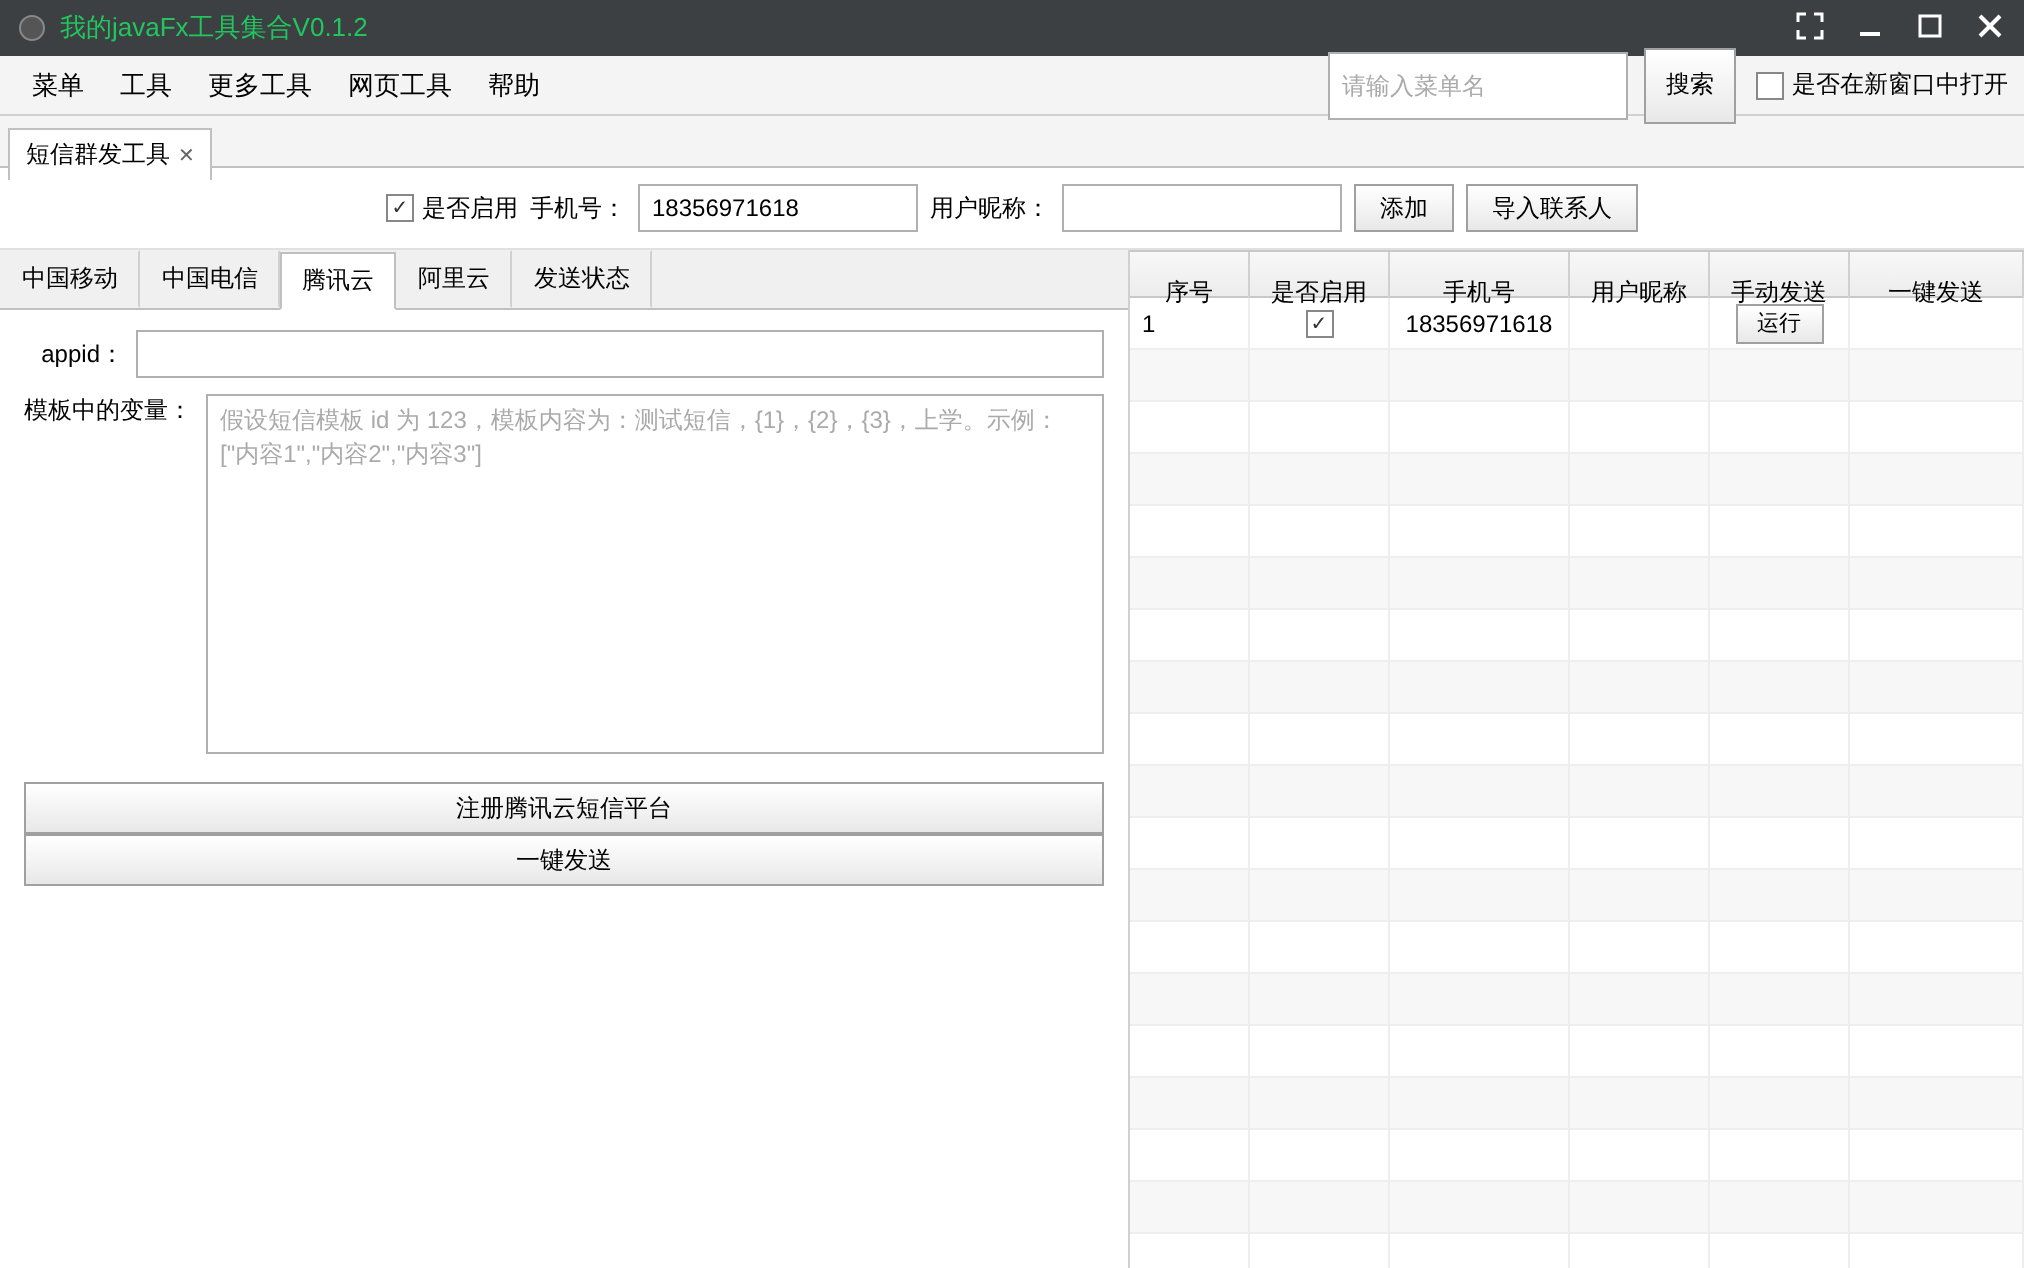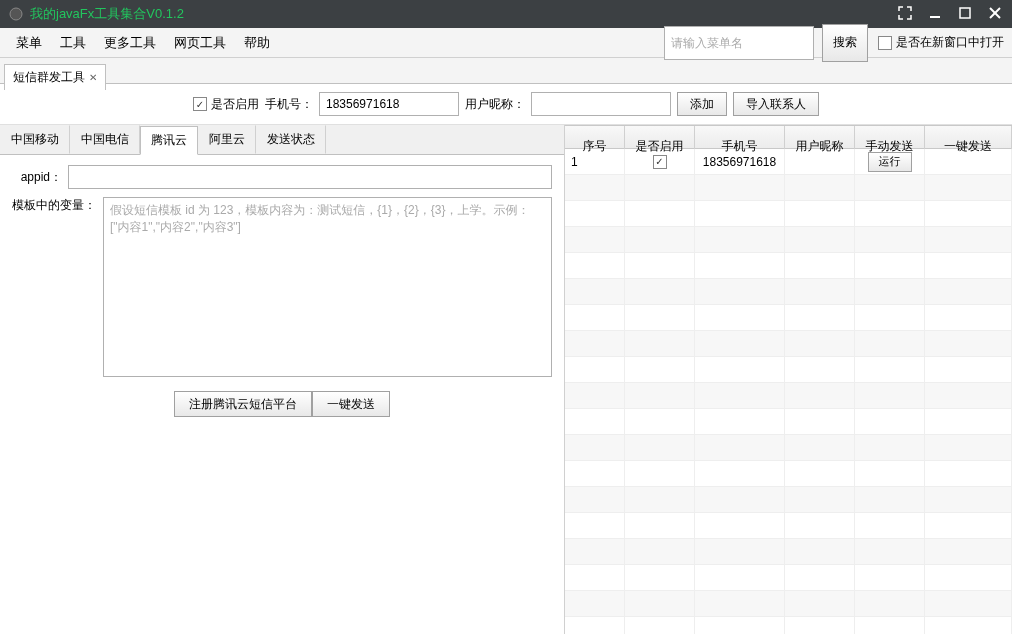--- a/index.html
+++ b/index.html
@@ -40,21 +40,21 @@
     .ptab.active { background: #fff; border: 1px solid #c0c0c0; border-bottom: 1px solid #fff; position: relative; top: 1px; }
     .ptab:not(.active) { border-right: 1px solid #d0d0d0; }
     
     .formarea { padding: 10px 12px; display: flex; flex-direction: column; gap: 8px; font-size: 12px; justify-content: flex-end; }
     .frow { display: flex; align-items: center; gap: 6px; }
     .frow label { min-width: 50px; text-align: right; }
     .frow input[type=text] { flex: 1; height: 24px; border: 1px solid #b0b0b0; padding: 2px 6px; font-size: 12px; }
     .frow-lbl-wide { min-width: 85px; }
     .textarea { flex: 1; border: 1px solid #b0b0b0; padding: 4px 6px; font-size: 12px; color: #999; font-family: inherit; resize: none; min-height: 180px; }
     .tarow { display: flex; gap: 6px; align-items: flex-start; }
-    .btnrow { display: flex; justify-content: center; gap: 0; padding: 6px 0; }
+    .btnrow { display: flex; justify-content: center; gap: 0; padding: 6px 0; flex-direction: column; }
     .btnrow .btn { height: 26px; padding: 0 14px; border: 1px solid #a0a0a0; background: linear-gradient(#fff,#e8e8e8); cursor: pointer; font-size: 12px; }
     
     .table { flex: 1; overflow: auto; }
     .table-header { display: flex; background: linear-gradient(#f8f8f8,#ececec); border-bottom: 1px solid #c8c8c8; height: 24px; border-top: 1px solid #c8c8c8; }
     .th { border-right: 1px solid #d0d0d0; padding: 20px 6px; font-size: 12px; text-align: center; display: flex; align-items: center; justify-content: center; }
     .table-body { }
     .tr { display: flex; height: 26px; border-bottom: 1px solid #eee; align-items: center; }
     .tr:nth-child(odd) { background: #fff; }
     .tr:nth-child(even) { background: #f7f7f7; }
     .td { border-right: 1px solid #eee; padding: 2px 6px; font-size: 12px; display: flex; align-items: center; justify-content: center; height: 100%; }

